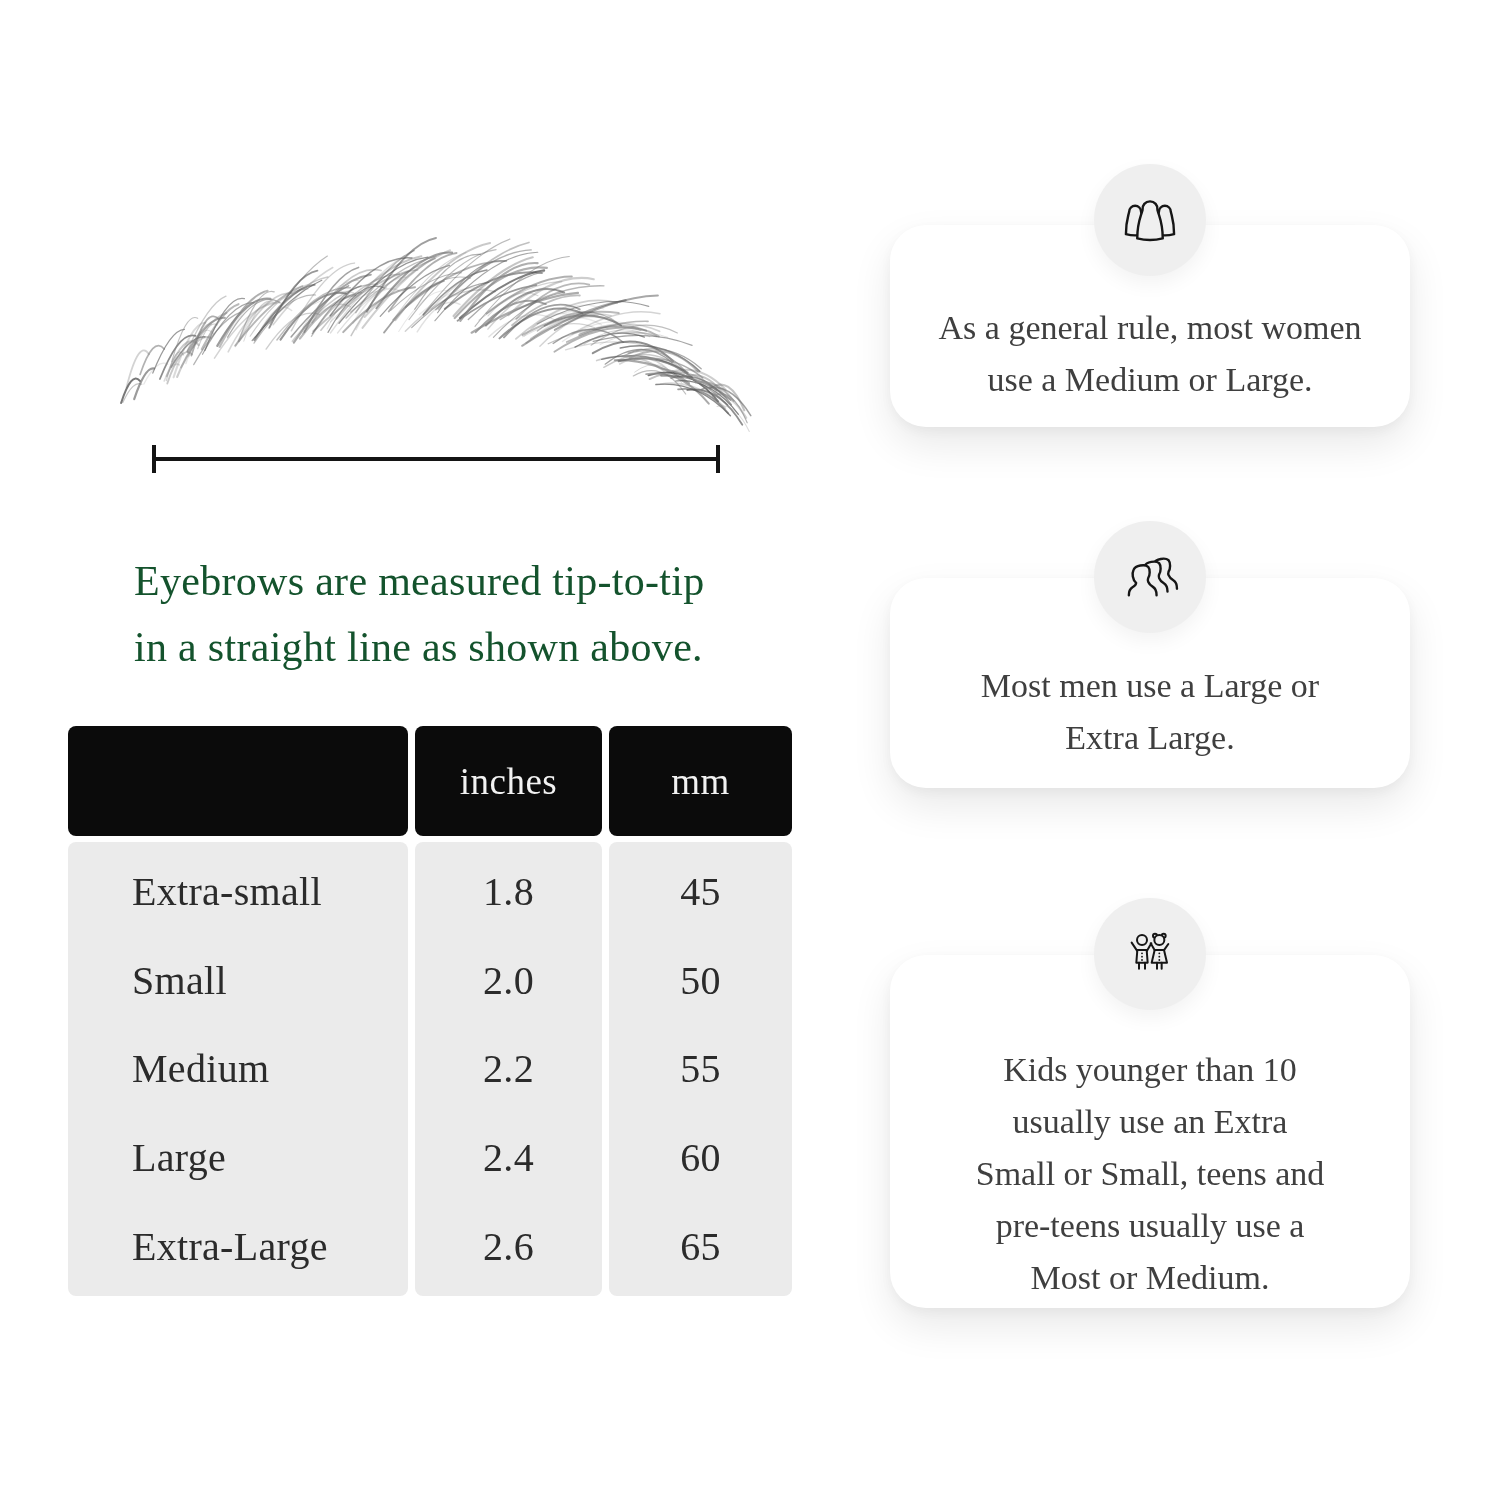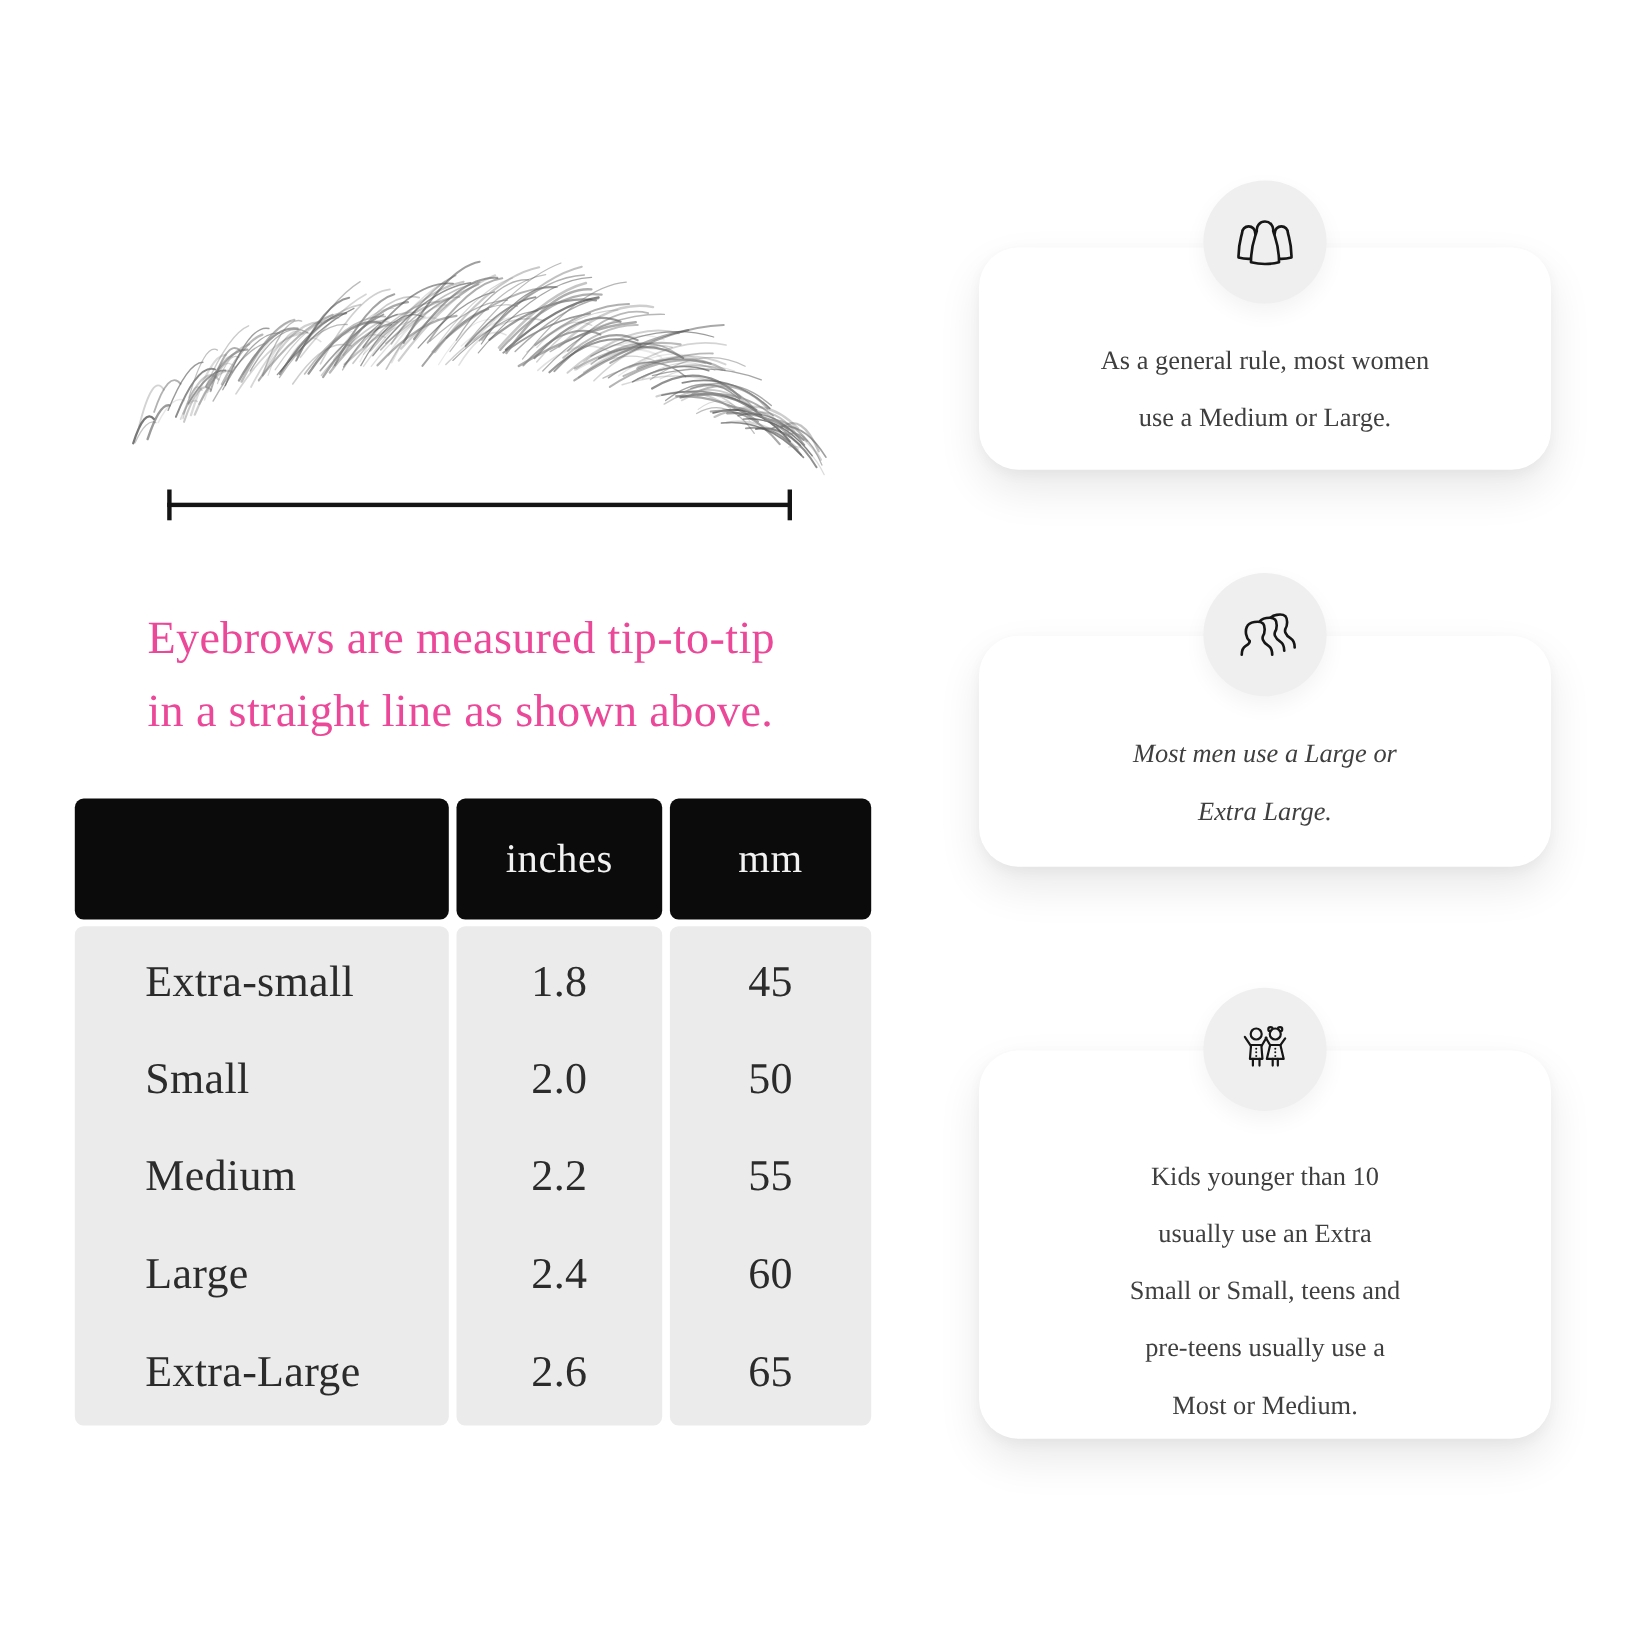--- a/index.html
+++ b/index.html
@@ -7,39 +7,39 @@
     position:relative;width:1500px;height:1500px;background:#ffffff;overflow:hidden;
     font-family:"Liberation Serif","DejaVu Serif",serif;color:#1e1e1e;
   }
   
   .brow-fig{position:absolute;left:100px;top:218px;width:680px;height:245px;}
   .measure{position:absolute;left:152px;top:457px;width:568px;height:4px;background:#141414;}
   .measure .tick{position:absolute;top:-12px;width:4px;height:28px;background:#141414;}
   .measure .tick.t-left{left:0;}
   .measure .tick.t-right{right:0;}
   .caption{position:absolute;left:134px;top:548px;font-size:42px;line-height:66px;
-    color:#ec4899;letter-spacing:.3px;white-space:nowrap;}
+    color:#14532d;letter-spacing:.3px;white-space:nowrap;}
   
   .size-table{position:absolute;left:68px;top:726px;width:724px;}
   .thead,.tbody{display:grid;grid-template-columns:340px 187px 183px;column-gap:7px;}
   .hcell{height:110px;background:#0b0b0b;border-radius:8px;color:#f2f2f2;font-size:37px;
     display:flex;align-items:center;justify-content:center;letter-spacing:.5px;}
   .tbody{margin-top:6px;}
   .bcol{height:454px;background:#ebebeb;border-radius:8px;display:flex;flex-direction:column;
     justify-content:space-between;padding:5px 0;box-sizing:border-box;}
   .bcell{flex:1;display:flex;align-items:center;font-size:40px;color:#2b2b2b;letter-spacing:.3px;}
   .bcol.col-size .bcell{justify-content:flex-start;padding-left:64px;}
   .bcol.col-num .bcell{justify-content:center;}
   
   .card{position:absolute;left:890px;width:520px;background:#ffffff;border-radius:36px;
     box-shadow:0 18px 40px rgba(0,0,0,.09),0 4px 12px rgba(0,0,0,.04);
     display:flex;flex-direction:column;align-items:center;justify-content:center;box-sizing:border-box;}
-  .card-text{font-size:24px;line-height:52px;color:#3f3f3f;text-align:center;white-space:nowrap;}
+  .card-text{font-size:34px;line-height:52px;color:#3f3f3f;text-align:center;white-space:nowrap;}
   .card.card-women{top:225px;height:202px;padding-top:56px;}
-  .card.card-men{top:578px;height:210px;padding-top:58px;font-style:italic;}
+  .card.card-men{top:578px;height:210px;padding-top:58px;}
   .card.card-kids{top:955px;height:353px;padding-top:84px;}
   .badge{position:absolute;left:1094px;width:112px;height:112px;border-radius:50%;
     background:#efefef;box-shadow:0 8px 20px rgba(0,0,0,.05);
     display:flex;align-items:center;justify-content:center;}
   .badge.b1{top:164px;}
   .badge.b2{top:521px;}
   .badge.b3{top:898px;}
 </style>
 </head>
 <body>

